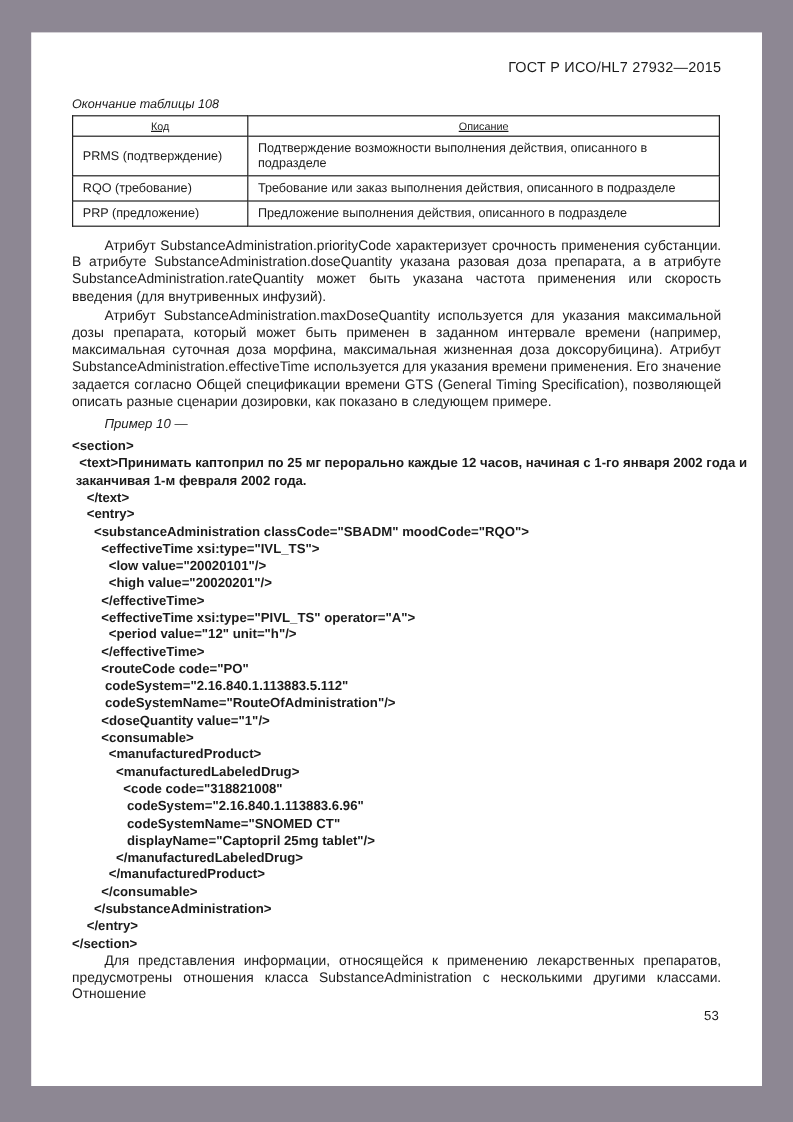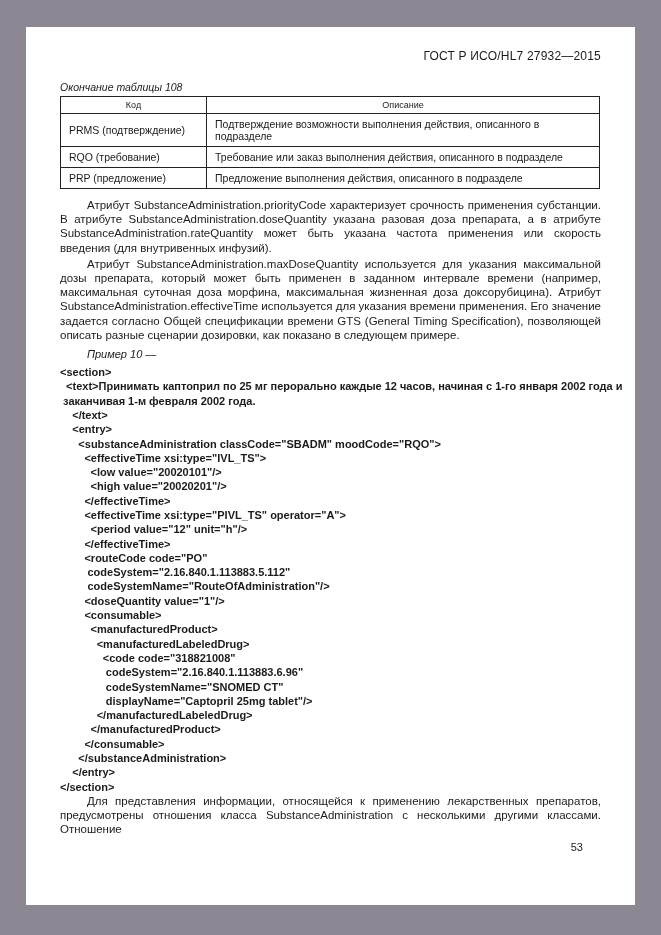--- a/index.html
+++ b/index.html
@@ -35,20 +35,21 @@
     table-layout:fixed;
   }
   table.codes th, table.codes td{
     border:1px solid #222;
   }
   table.codes th{
     font-weight:normal;
     font-size:9px;
     padding:3px 2px;
     text-align:center;
+    text-decoration:underline;
   }
   table.codes td{
     font-size:10.5px;
     padding:4px 8px;
     vertical-align:middle;
   }
   table.codes col.c1{width:146px;}
   td.code-cell{white-space:nowrap;}
   .paras{margin-top:9px;}
   p.body-p{
@@ -70,21 +71,21 @@
     line-height:14.3px;
   }
   .code-line{
     white-space:pre;
   }
   .closing{
     margin-top:10px;
   }
   .page-number{
     position:absolute;
-    right:52px;
+    right:36px;
     bottom:52px;
     font-size:11px;
   }
 </style>
 </head>
 <body>
 
 <div class="page">
 
   <div class="header">ГОСТ Р ИСО/HL7 27932—2015</div>

